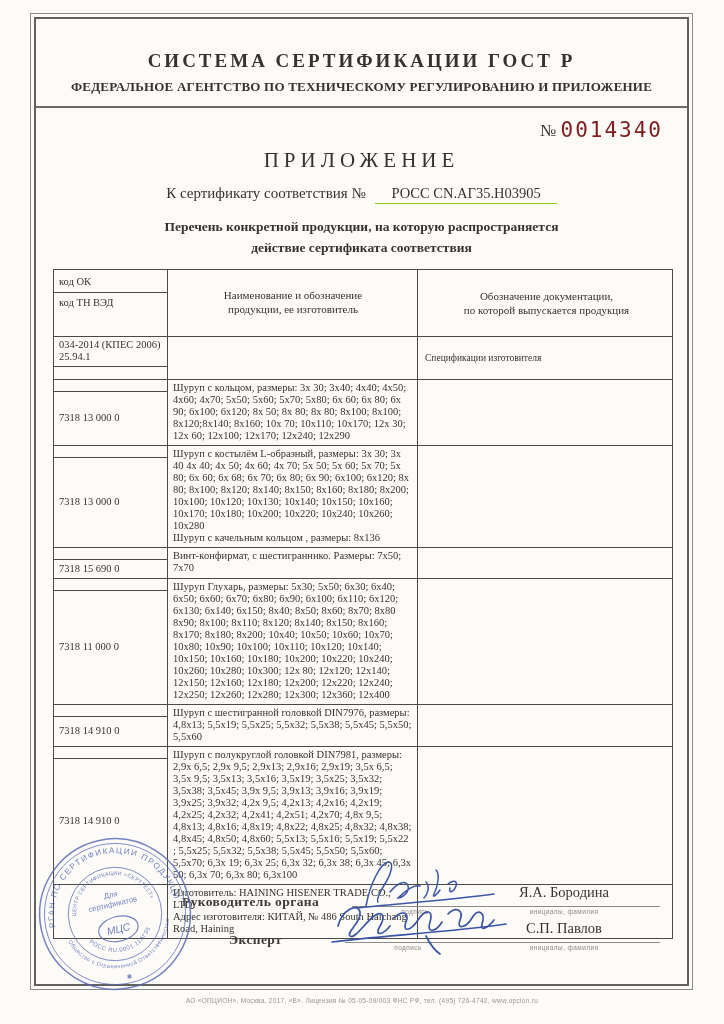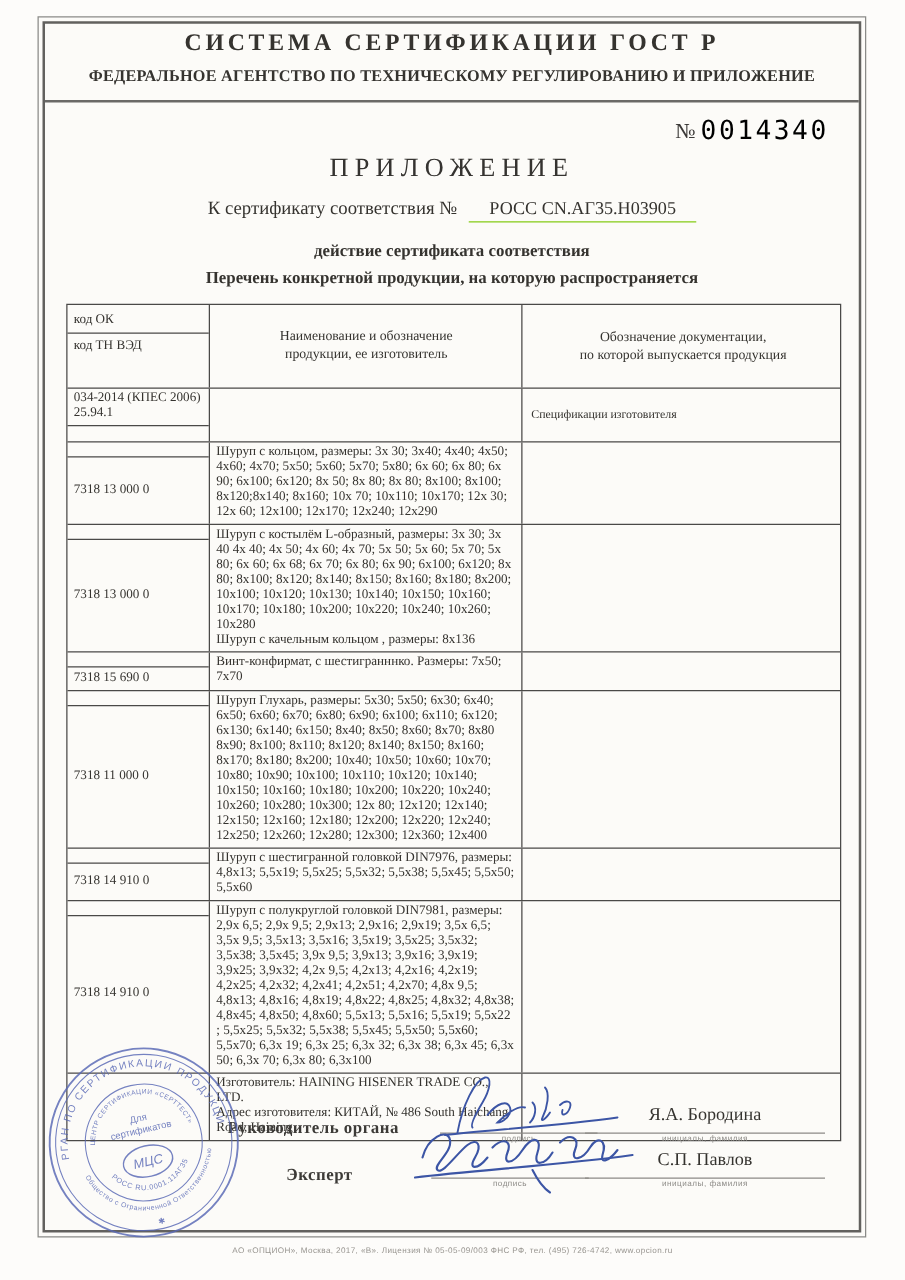--- a/index.html
+++ b/index.html
@@ -13,21 +13,21 @@
   .frame-outer{
     position:absolute;left:30px;top:13px;width:661px;height:975px;
     border:1px solid #8a8a88;
     background:#fcfbf8;
   }
   .frame-inner{
     position:absolute;left:3px;top:3px;right:3px;bottom:3px;
     border:2px solid #62615e;
   }
   
-  .cert-header{padding-top:5px;text-align:center;}
+  .cert-header{padding-top:31px;text-align:center;}
   .hdr1{font-size:19px;font-weight:bold;letter-spacing:3px;color:#35332f;}
   .hdr2{font-size:13px;font-weight:bold;letter-spacing:.2px;margin-top:7px;color:#35332f;}
   .header-rule{border-bottom:2px solid #6b6a67;margin-top:11px;}
   
   .number-row{text-align:right;padding:10px 24px 0 0;}
   .no-sign{font-size:17px;color:#3a3836;}
   .no-digits{
     font-family:"DejaVu Sans Mono", monospace;
     font-size:21px;letter-spacing:2px;vertical-align:-1px;
   }
@@ -89,33 +89,33 @@
   <div class="frame-inner">
 
     <div class="cert-header">
       <div class="hdr1">СИСТЕМА СЕРТИФИКАЦИИ ГОСТ Р</div>
       <div class="hdr2">ФЕДЕРАЛЬНОЕ АГЕНТСТВО ПО ТЕХНИЧЕСКОМУ РЕГУЛИРОВАНИЮ И ПРИЛОЖЕНИЕ</div>
       <div class="header-rule"></div>
     </div>
 
     <div class="number-row">
       <span class="no-sign">№</span>
-      <span class="no-digits" style="color:#000000">0014340</span>
+      <span class="no-digits" style="color:#7f1d1d">0014340</span>
     </div>
 
     <div class="title">ПРИЛОЖЕНИЕ</div>
 
     <div class="subtitle">
       <span>К сертификату соответствия №</span>
       <span class="cert-no">РОСС CN.АГ35.Н03905</span>
     </div>
 
     <div class="descr">
+      <div>Перечень конкретной продукции,  на которую распространяется</div>
       <div>действие сертификата соответствия</div>
-      <div>Перечень конкретной продукции,  на которую распространяется</div>
     </div>
 
     <div class="ptable">
 
       <div class="trow thead-row">
         <div class="c1">
           <div class="hcell-top">код ОК</div>
           <div class="hcell-bottom">код ТН ВЭД</div>
         </div>
         <div class="c2">Наименование и обозначение

